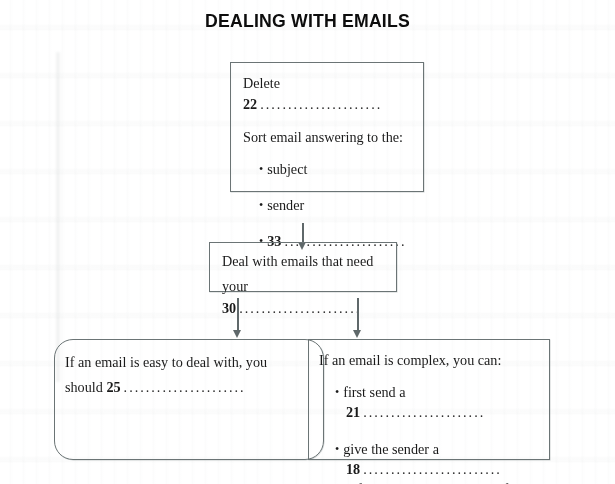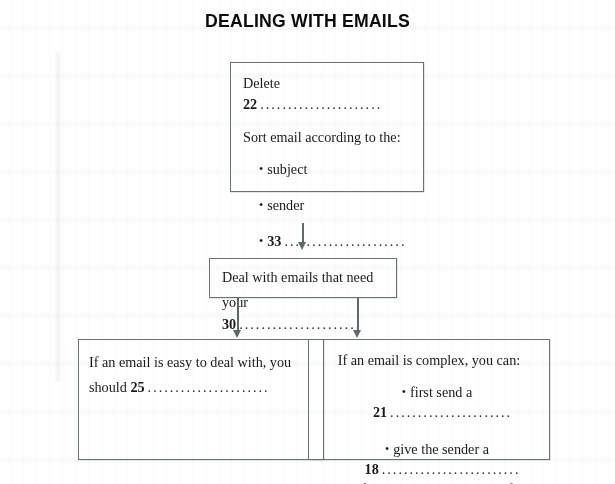--- a/index.html
+++ b/index.html
@@ -115,23 +115,23 @@
   .dots {
     letter-spacing: 2.0px;
     font-size: 14.2px;
     color: #2b2b2b;
     padding-left: 3px;
     white-space: nowrap;
   }
 
   
   #box-sort     { left: 205px; top: 62px;  width: 194px; height: 130px; margin-left: 25px; }
-  #box-deal     { left: 209px; top: 258px; width: 188px; height: 40px;  }
-  #box-easy     { left: 78px;  top: 339px; width: 246px; height: 121px; }
-  #box-complex  { left: 308px; top: 339px; width: 242px; height: 121px; text-align: center; }
+  #box-deal     { left: 209px; top: 242px; width: 188px; height: 50px;  }
+  #box-easy     { left: 54px;  top: 339px; width: 270px; height: 121px; border-radius: 19px; }
+  #box-complex  { left: 308px; top: 339px; width: 242px; height: 121px; }
 
   #box-deal .bx-inner { padding: 8px 12px 6px 12px; }
   #box-easy .bx-inner { padding: 12px 10px 8px 10px; }
   #box-complex .bx-inner { padding: 10px 10px 8px 10px; }
 
   
   .conn {
     position: absolute;
     z-index: 2;
   }
@@ -168,21 +168,21 @@
 <body>
 
 <div id="page-bleed"></div>
 
 <div id="title">DEALING WITH EMAILS</div>
 
 <div class="flow-box" id="box-sort">
   <div class="bx-inner">
     <p class="line"><span>Delete </span><span class="num">22</span><span class="dots">......................</span></p>
 
-    <p class="line">Sort email according to the:</p>
+    <p class="line">Sort email answering to the:</p>
 
     <p class="bullet-line"><span class="bul">•</span><span>subject</span></p>
 
     <p class="bullet-line"><span class="bul">•</span><span>sender</span></p>
 
     <p class="bullet-line"><span class="bul">•</span><span class="num">33</span><span class="dots">......................</span></p>
   </div>
 </div>
 
 <div class="conn" id="conn-main">

